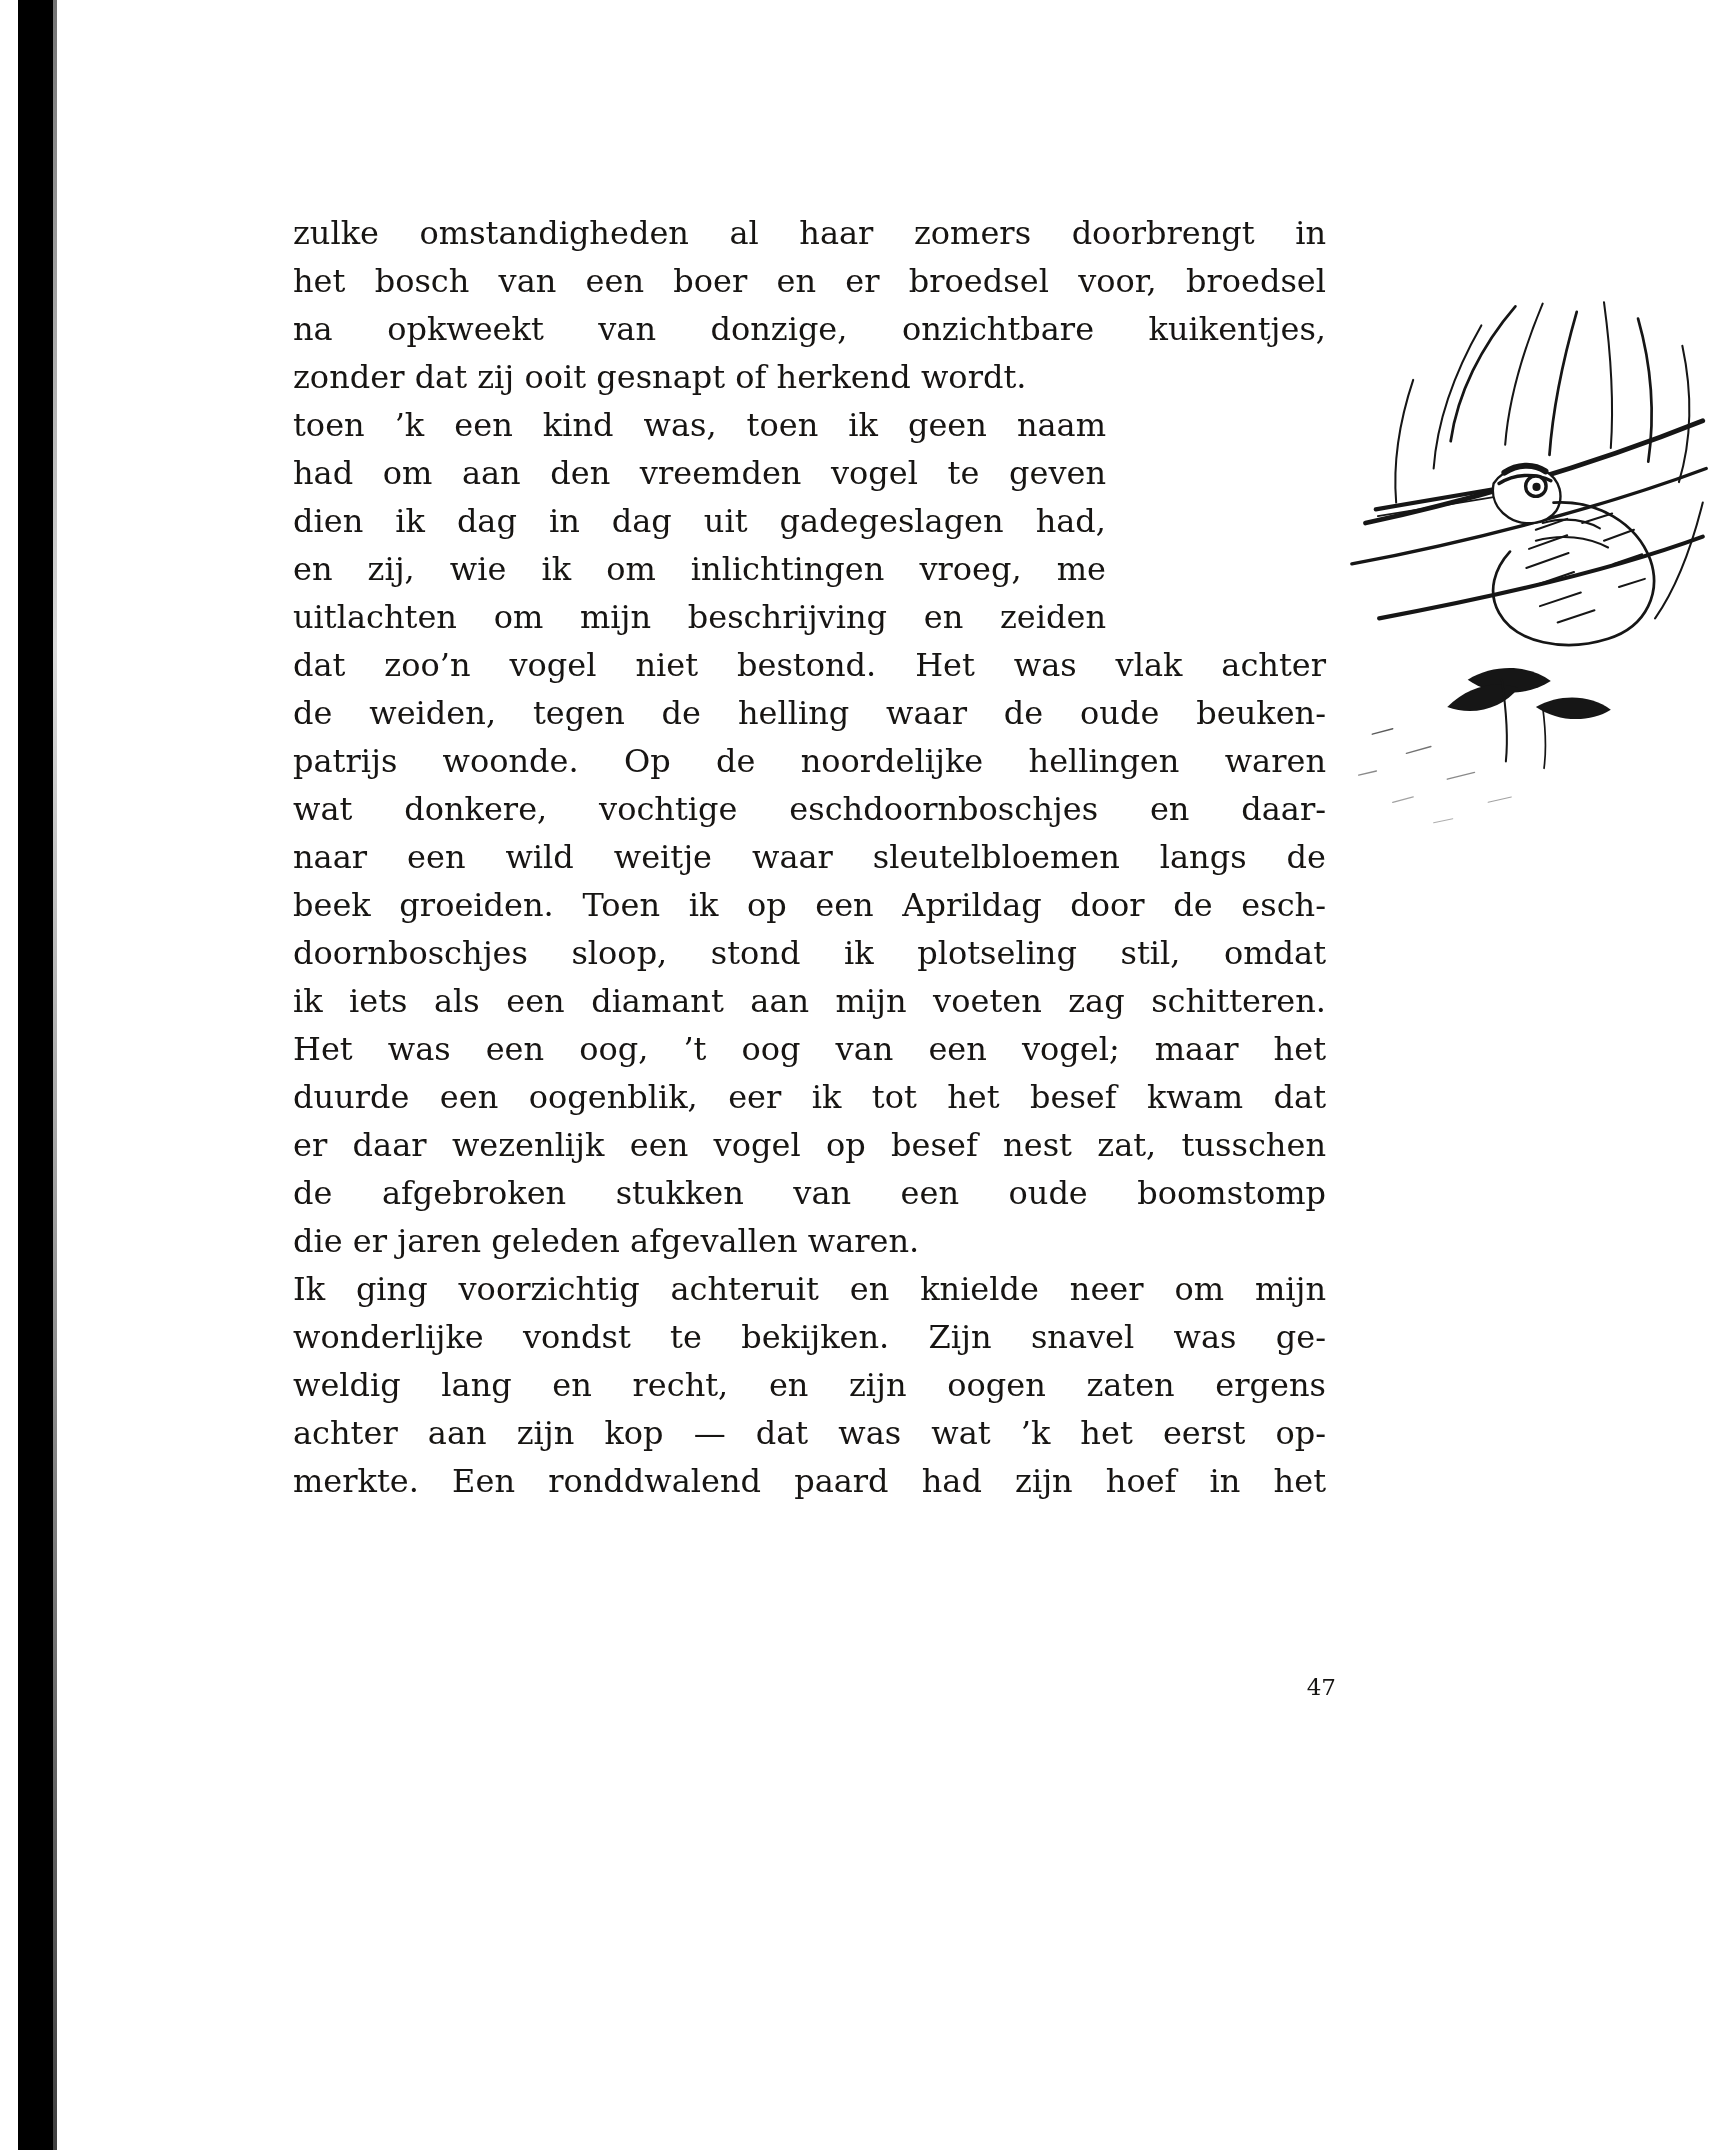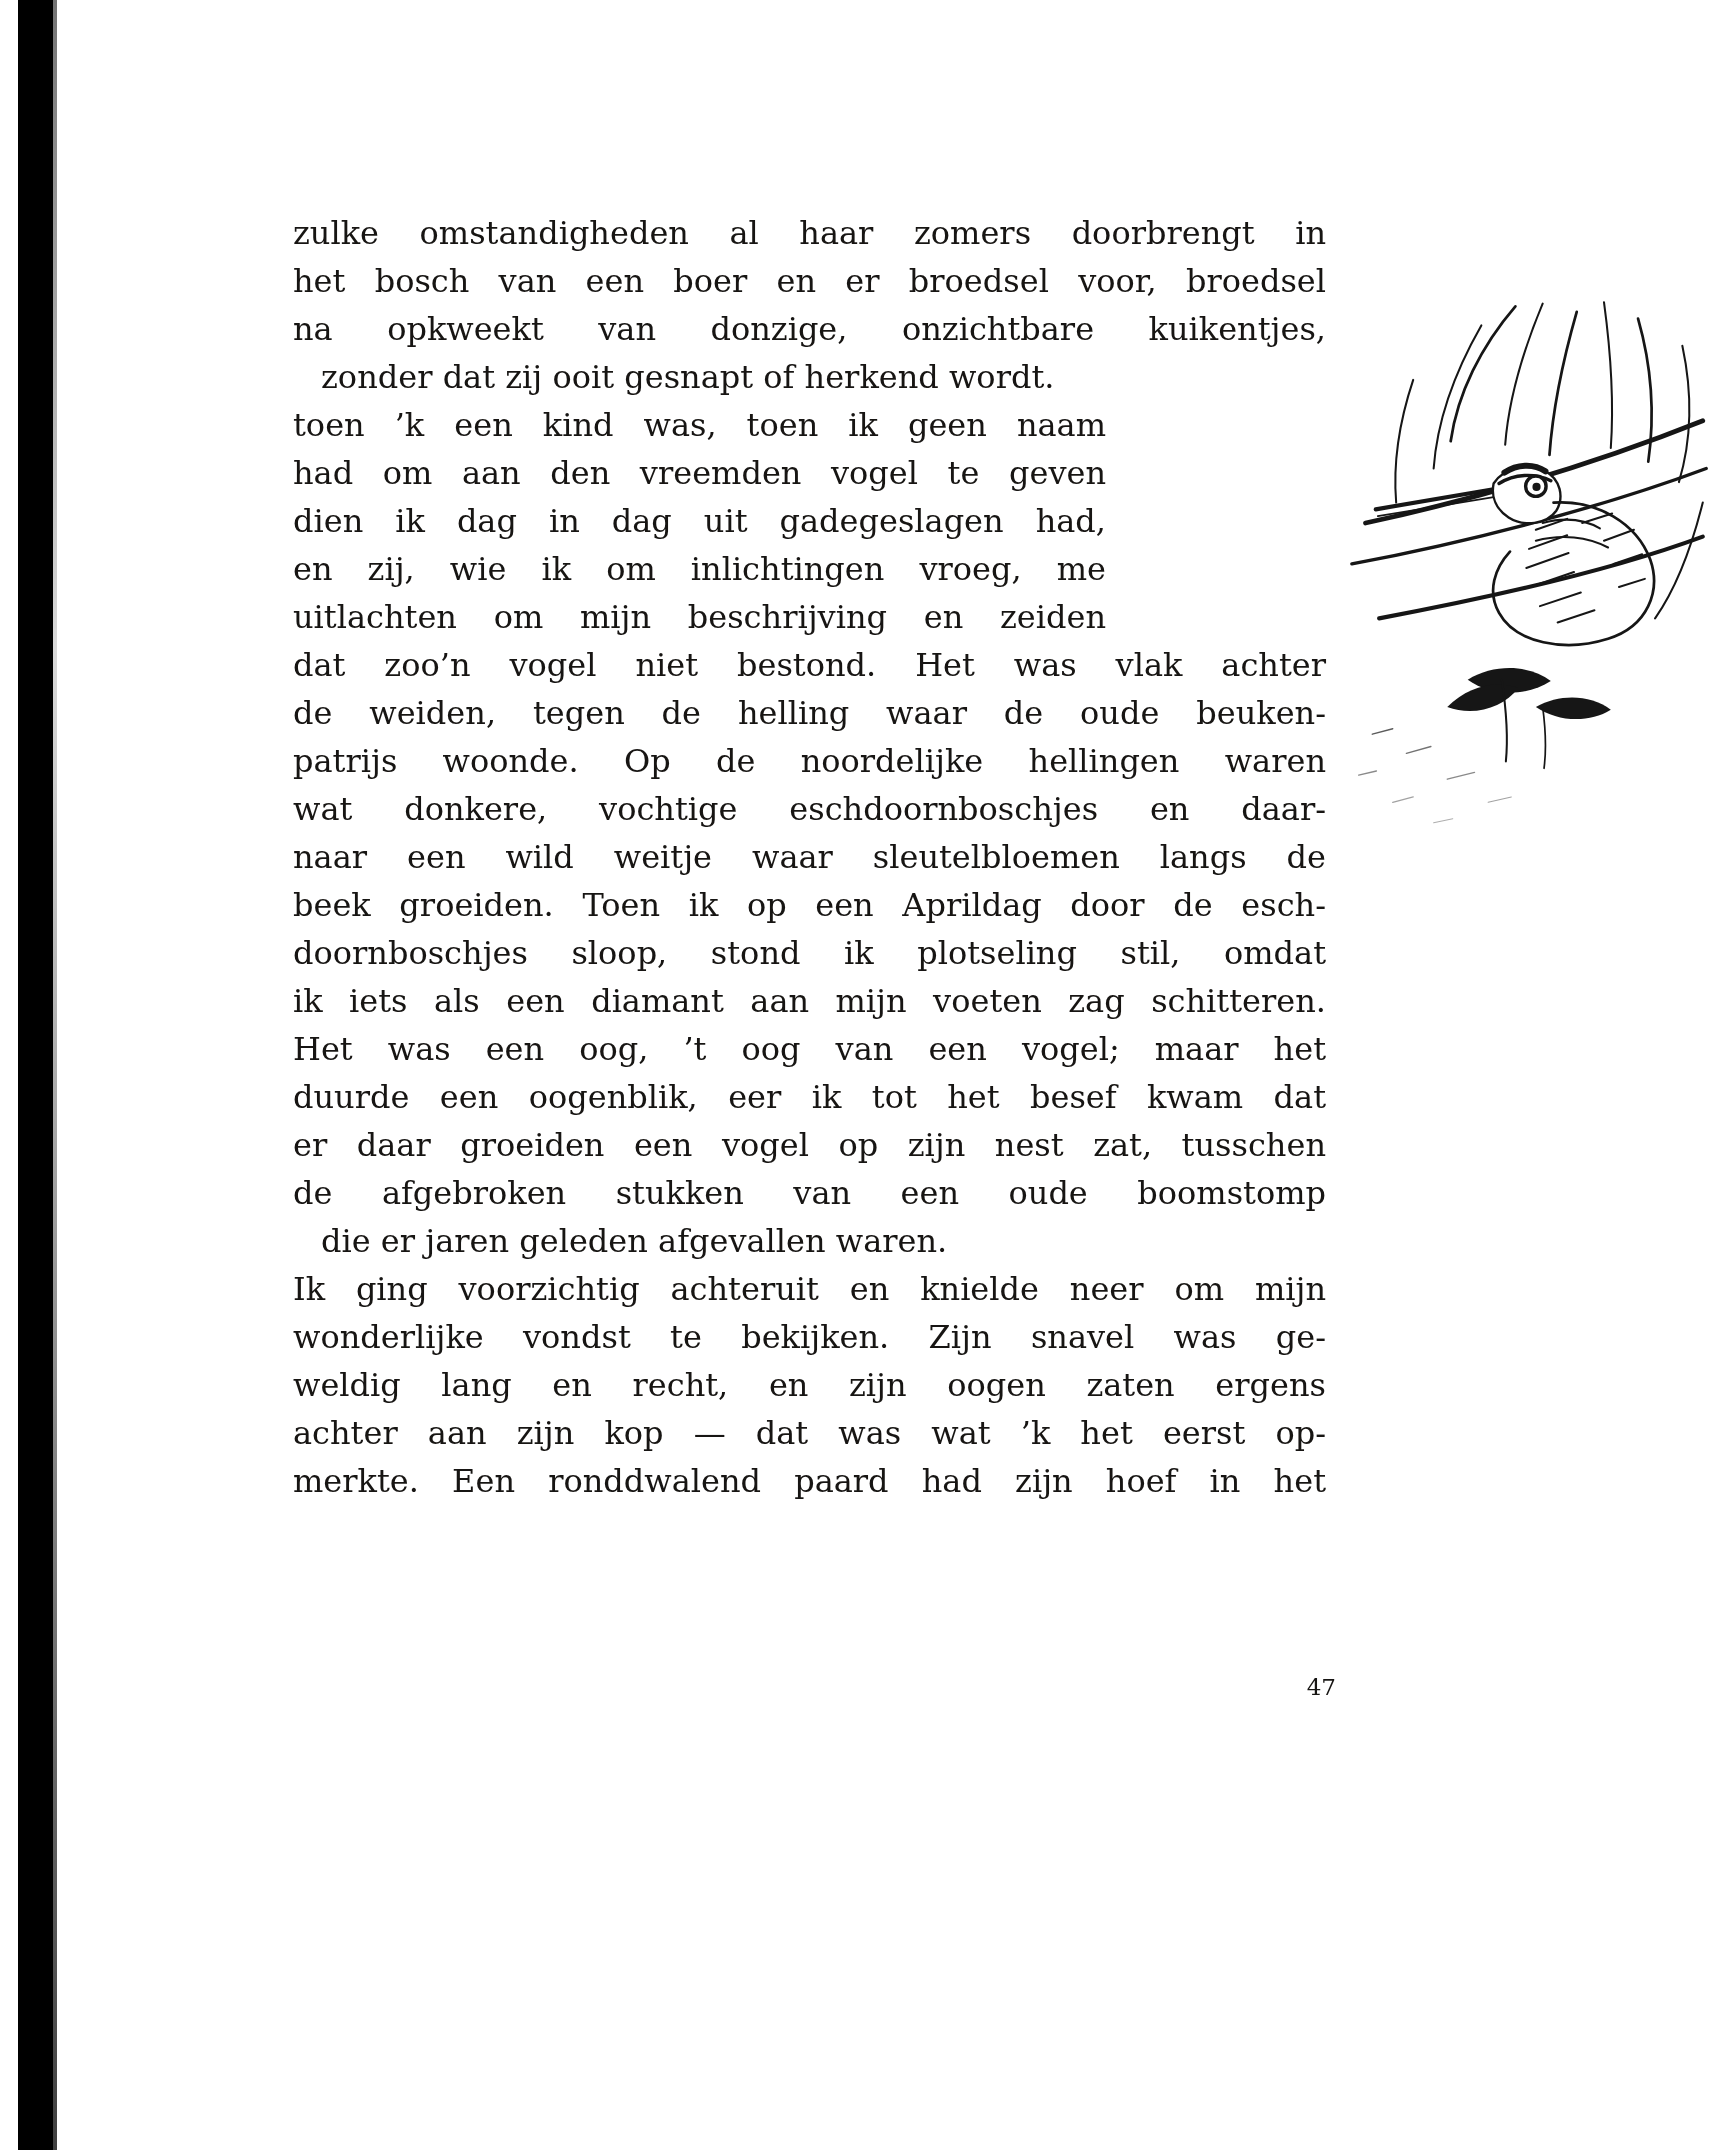--- a/index.html
+++ b/index.html
@@ -46,21 +46,21 @@
     font-size: 32px;
     line-height: 48px;
   }
   .line {
     width: 1033px;
     text-align: justify;
     text-align-last: justify;
     white-space: normal;
   }
   .line.narrow { width: 813px; }
-  .line.no-just { text-align: center; text-align-last: left; margin-left: 28px; }
+  .line.no-just { text-align: center; text-align-last: left; }
   .page-number {
     position: absolute;
     left: 303px;
     top: 1674px;
     width: 1033px;
     text-align: right;
     font-size: 23px;
     color: #171513;
   }
   .illustration {
@@ -92,21 +92,21 @@
       <div class="line">dat zoo’n vogel niet bestond. Het was vlak achter</div>
       <div class="line">de weiden, tegen de helling waar de oude beuken-</div>
       <div class="line">patrijs woonde. Op de noordelijke hellingen waren</div>
       <div class="line">wat donkere, vochtige eschdoornboschjes en daar-</div>
       <div class="line">naar een wild weitje waar sleutelbloemen langs de</div>
       <div class="line">beek groeiden. Toen ik op een Aprildag door de esch-</div>
       <div class="line">doornboschjes sloop, stond ik plotseling stil, omdat</div>
       <div class="line">ik iets als een diamant aan mijn voeten zag schitteren.</div>
       <div class="line">Het was een oog, ’t oog van een vogel; maar het</div>
       <div class="line">duurde een oogenblik, eer ik tot het besef kwam dat</div>
-      <div class="line">er daar groeiden een vogel op zijn nest zat, tusschen</div>
+      <div class="line">er daar wezenlijk een vogel op besef nest zat, tusschen</div>
       <div class="line">de afgebroken stukken van een oude boomstomp</div>
       <div class="line no-just">die er jaren geleden afgevallen waren.</div>
       <div class="line">Ik ging voorzichtig achteruit en knielde neer om mijn</div>
       <div class="line">wonderlijke vondst te bekijken. Zijn snavel was ge-</div>
       <div class="line">weldig lang en recht, en zijn oogen zaten ergens</div>
       <div class="line">achter aan zijn kop — dat was wat ’k het eerst op-</div>
       <div class="line">merkte. Een ronddwalend paard had zijn hoef in het</div>
     </div>
 
   <div class="illustration">

